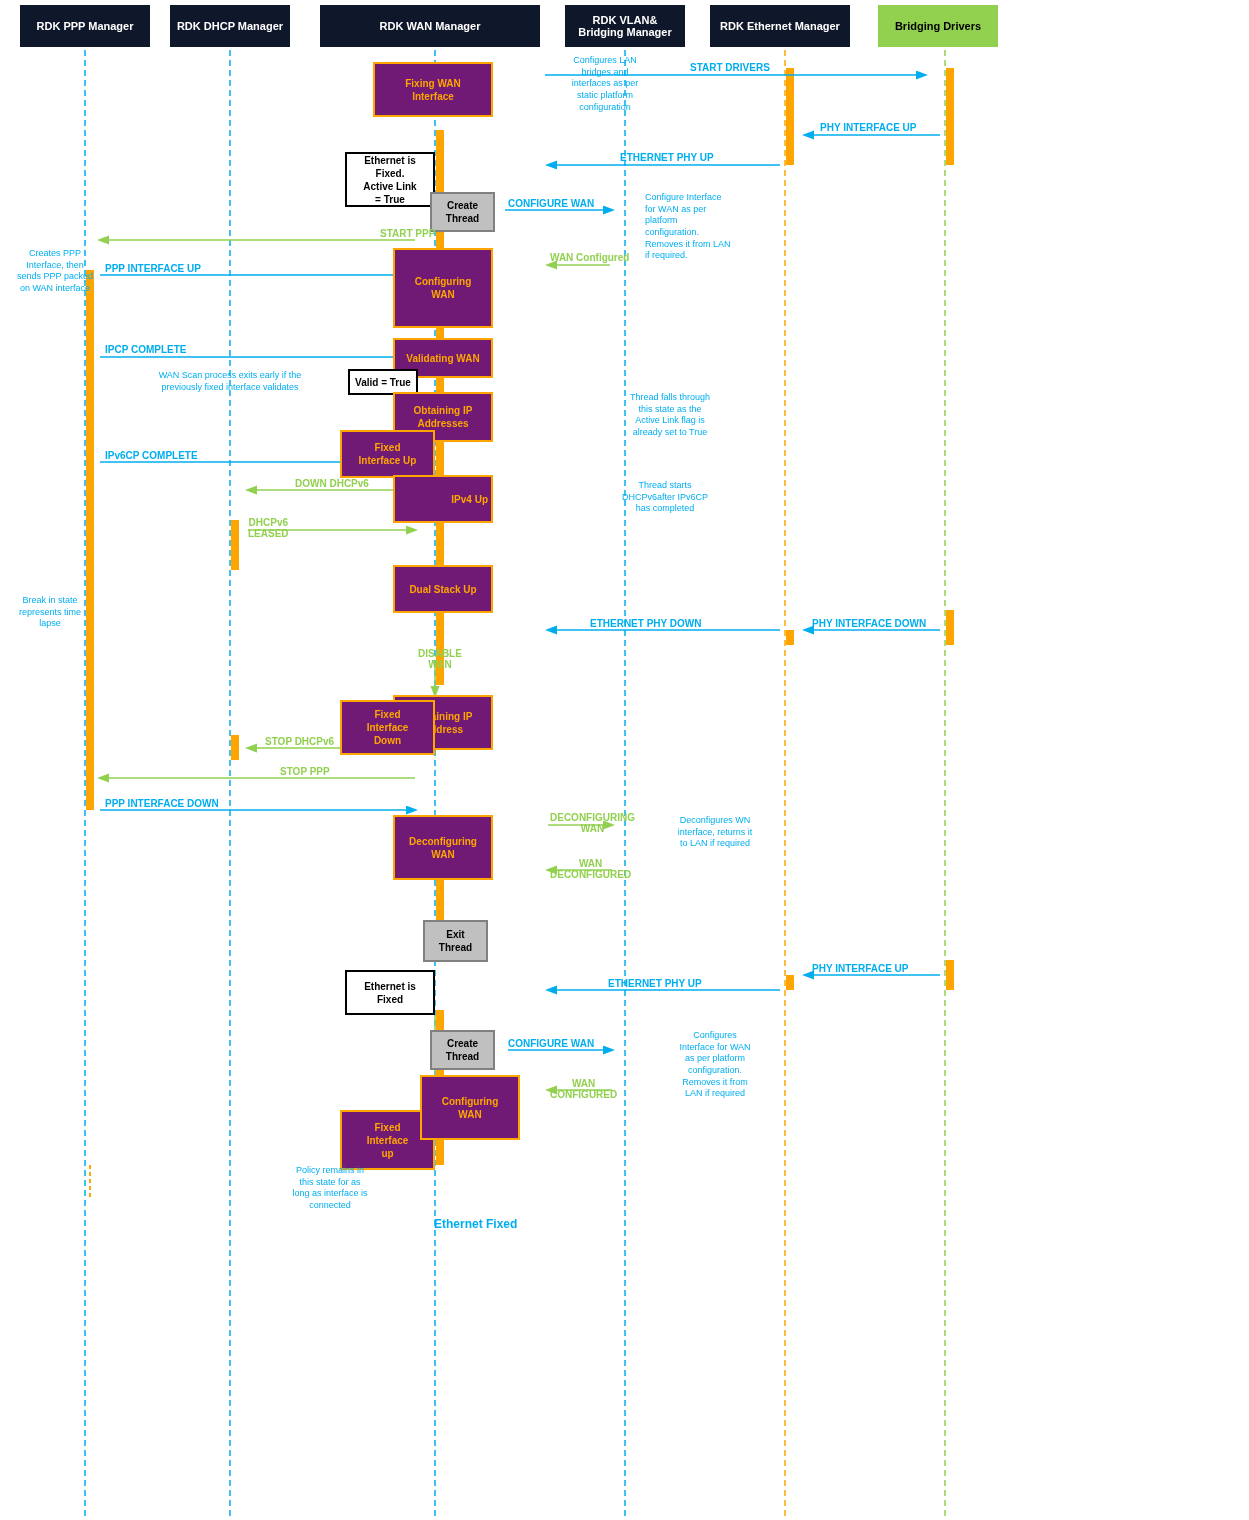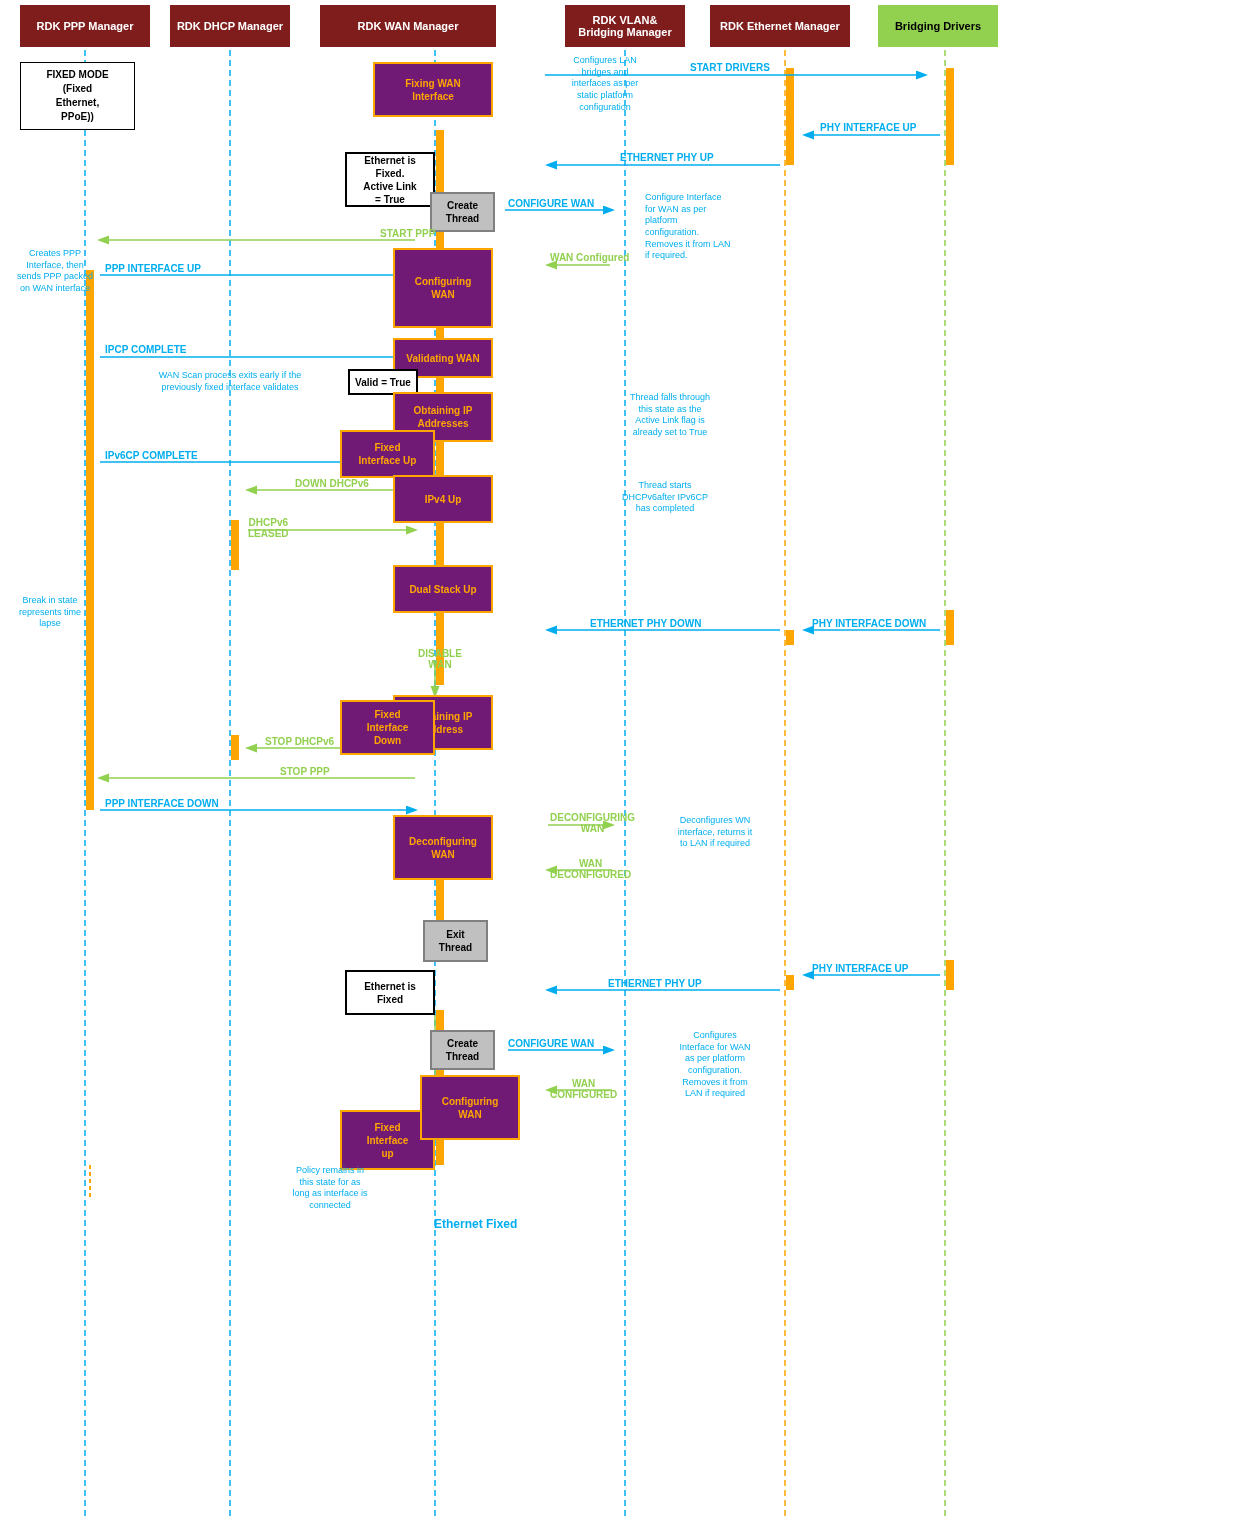--- a/index.html
+++ b/index.html
@@ -27,21 +27,21 @@
       align-items: center;
       justify-content: center;
       text-align: center;
       font-weight: bold;
       font-size: 11px;
       color: #fff;
       padding: 4px 6px;
       z-index: 10;
     }
 
-    .header-blue { background: #7f1d1d; }
+    .header-blue { background: #0f172a; }
     .header-green { background: #92D050; color: #000; }
 
     
     .box {
       position: absolute;
       border: 2px solid;
       display: flex;
       align-items: center;
       justify-content: center;
       text-align: center;
@@ -216,39 +216,36 @@
   </svg>
 
   <div class="swimlane-header header-blue" style="left:20px; top:5px; width:130px; height:42px;">
     <span>RDK PPP Manager</span>
   </div>
 
   <div class="swimlane-header header-blue" style="left:170px; top:5px; width:120px; height:42px;">
     <span>RDK DHCP Manager</span>
   </div>
 
-  <div class="swimlane-header header-blue" style="left:320px; top:5px; width:176px; height:42px;">
+  <div class="swimlane-header header-blue" style="left:320px; top:5px; width:220px; height:42px;">
     <span>RDK WAN Manager</span>
   </div>
 
   <div class="swimlane-header header-blue" style="left:565px; top:5px; width:120px; height:42px;">
     <span>RDK VLAN&amp; Bridging Manager</span>
   </div>
 
   <div class="swimlane-header header-blue" style="left:710px; top:5px; width:140px; height:42px;">
     <span>RDK Ethernet Manager</span>
   </div>
 
   <div class="swimlane-header header-green" style="left:878px; top:5px; width:120px; height:42px;">
     <span>Bridging Drivers</span>
   </div>
 
-  <div class="fixed-mode-box" style="left:20px; top:62px; width:115px;">
-    <span>FIXED MODE<br>(Fixed<br>Ethernet,<br>PPoE))</span>
-  </div>
 
   <div class="box box-orange" style="left:373px; top:62px; width:120px; height:55px;">
     <span>Fixing WAN<br>Interface</span>
   </div>
 
   <div class="box box-black" style="left:345px; top:152px; width:90px; height:55px;">
     <span>Ethernet is<br>Fixed.<br>Active Link<br>= True</span>
   </div>
 
   <div class="box box-gray" style="left:430px; top:192px; width:65px; height:40px;">
@@ -268,21 +265,21 @@
   </div>
 
   <div class="box box-orange" style="left:393px; top:392px; width:100px; height:50px;">
     <span>Obtaining IP<br>Addresses</span>
   </div>
 
   <div class="box box-orange" style="left:340px; top:430px; width:95px; height:48px;">
     <span>Fixed<br>Interface Up</span>
   </div>
 
-  <div class="box box-orange" style="left:393px; top:475px; width:100px; height:48px;">
+  <div class="box box-orange" style="left:393px; top:475px; width:100px; height:48px;justify-content:flex-end;">
     <span>IPv4 Up</span>
   </div>
 
   <div class="box box-orange" style="left:393px; top:565px; width:100px; height:48px;">
     <span>Dual Stack Up</span>
   </div>
 
   <div class="box box-orange" style="left:393px; top:695px; width:100px; height:55px;">
     <span>Obtaining IP<br>Address</span>
   </div>

